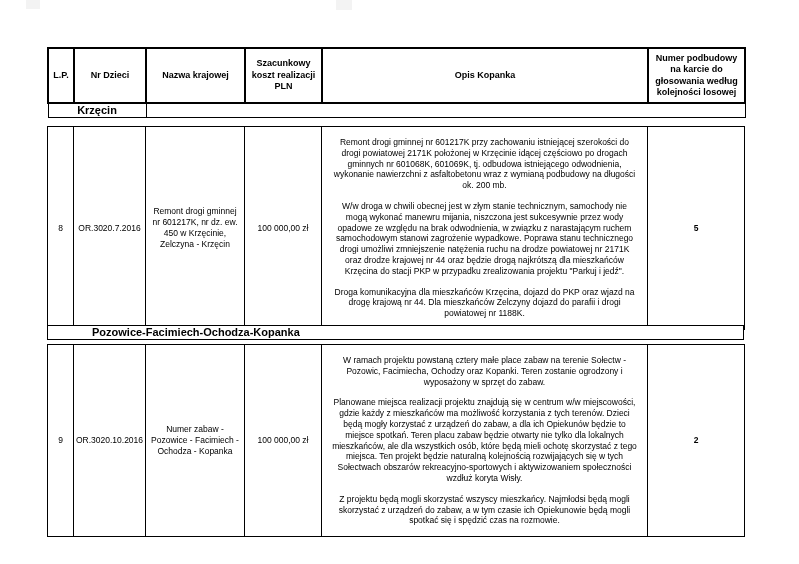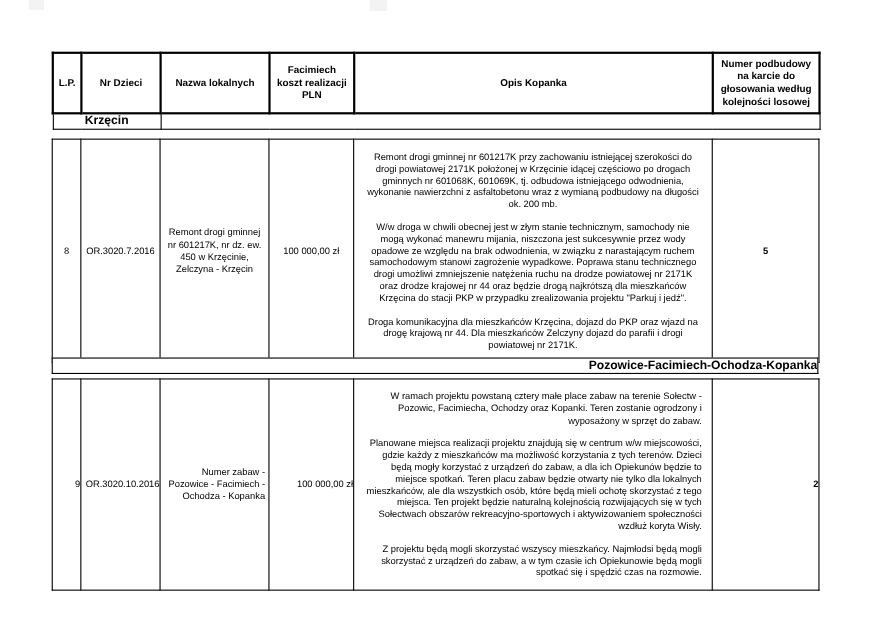--- a/index.html
+++ b/index.html
@@ -17,25 +17,25 @@
   }
   table.tbl td { border:1.5px solid #000; padding:0; vertical-align:middle; overflow:hidden; }
 
   tr.hdr td {
     border-width:2px; font-weight:bold; font-size:9px; line-height:11.5px;
     text-align:center; height:53px; padding:0 3px;
   }
   tr.section-row td { height:13px; }
   .section-name { font-weight:bold; font-size:11px; line-height:13px; }
   .sec-center { text-align:center; }
-  .sec-left   { text-align:right; padding-left:44px !important; }
+  .sec-left   { text-align:left; padding-left:44px !important; }
 
   tr.body-row td { text-align:center; font-size:8.5px; line-height:10.8px; }
   tr.row8 td { height:193px; }
-  tr.row9 td { height:168px;text-align:right; }
+  tr.row9 td { height:168px; }
   .c-nazwa { padding:0 3px !important; }
   .c-opis  { padding:0 9px !important; font-size:8.5px; line-height:11.3px; }
   .c-opis p { margin:10px 0; }
   .c-numer { font-size:52px; font-weight:bold; line-height:52px; }
 </style>
 </head>
 <body>
 
 <div class="page">
 
@@ -48,22 +48,22 @@
         <col style="width:72px">
         <col style="width:99px">
       <col style="width:77px">
         <col style="width:326px">
         <col style="width:97px">
     </colgroup>
     <tbody>
         <tr class="hdr">
       <td>L.P.</td>
       <td>Nr Dzieci</td>
-      <td>Nazwa lokalnych</td>
-      <td>Facimiech koszt realizacji PLN</td>
+      <td>Nazwa krajowej</td>
+      <td>Szacunkowy koszt realizacji PLN</td>
       <td>Opis Kopanka</td>
       <td>Numer podbudowy na karcie do głosowania według kolejności losowej</td>
     </tr>
     <tr class="section-row">
       <td colspan="2" class="section-name sec-center">Krzęcin</td>
       <td colspan="4"></td>
     </tr>
   </tbody>
     </table>
 
@@ -78,21 +78,21 @@
     </colgroup>
     <tbody>
         <tr class="body-row row8">
       <td class="c-lp">8</td>
       <td class="c-nr">OR.3020.7.2016</td>
       <td class="c-nazwa">Remont drogi gminnej nr 601217K, nr dz. ew. 450 w Krzęcinie, Zelczyna - Krzęcin</td>
       <td class="c-koszt">100 000,00 zł</td>
       <td class="c-opis">
         <p>Remont drogi gminnej nr 601217K przy zachowaniu istniejącej szerokości do drogi powiatowej 2171K położonej w Krzęcinie idącej częściowo po drogach gminnych nr 601068K, 601069K, tj. odbudowa istniejącego odwodnienia, wykonanie nawierzchni z asfaltobetonu wraz z wymianą podbudowy na długości ok. 200 mb.</p>
         <p>W/w droga w chwili obecnej jest w złym stanie technicznym, samochody nie mogą wykonać manewru mijania, niszczona jest sukcesywnie przez wody opadowe ze względu na brak odwodnienia, w związku z narastającym ruchem samochodowym stanowi zagrożenie wypadkowe. Poprawa stanu technicznego drogi umożliwi zmniejszenie natężenia ruchu na drodze powiatowej nr 2171K oraz drodze krajowej nr 44 oraz będzie drogą najkrótszą dla mieszkańców Krzęcina do stacji PKP w przypadku zrealizowania projektu "Parkuj i jedź".</p>
-        <p>Droga komunikacyjna dla mieszkańców Krzęcina, dojazd do PKP oraz wjazd na drogę krajową nr 44. Dla mieszkańców Zelczyny dojazd do parafii i drogi powiatowej nr 2171K.</p>
+        <p>Droga komunikacyjna dla mieszkańców Krzęcina, dojazd do PKP oraz wjazd na drogę krajową nr 44. Dla mieszkańców Zelczyny dojazd do parafii i drogi powiatowej nr 1188K.</p>
       </td>
       <td class="c-numer">5</td>
     </tr>
   </tbody>
     </table>
 
   <table class="tbl" style="top:325px">
     <tbody>
         <tr class="section-row">
       <td class="section-name sec-left">Pozowice-Facimiech-Ochodza-Kopanka</td>

